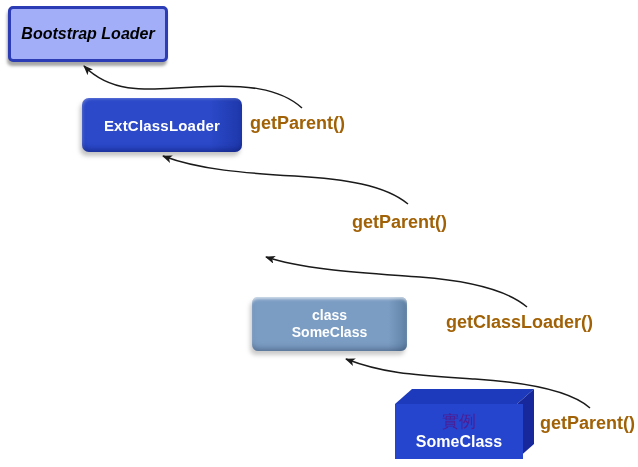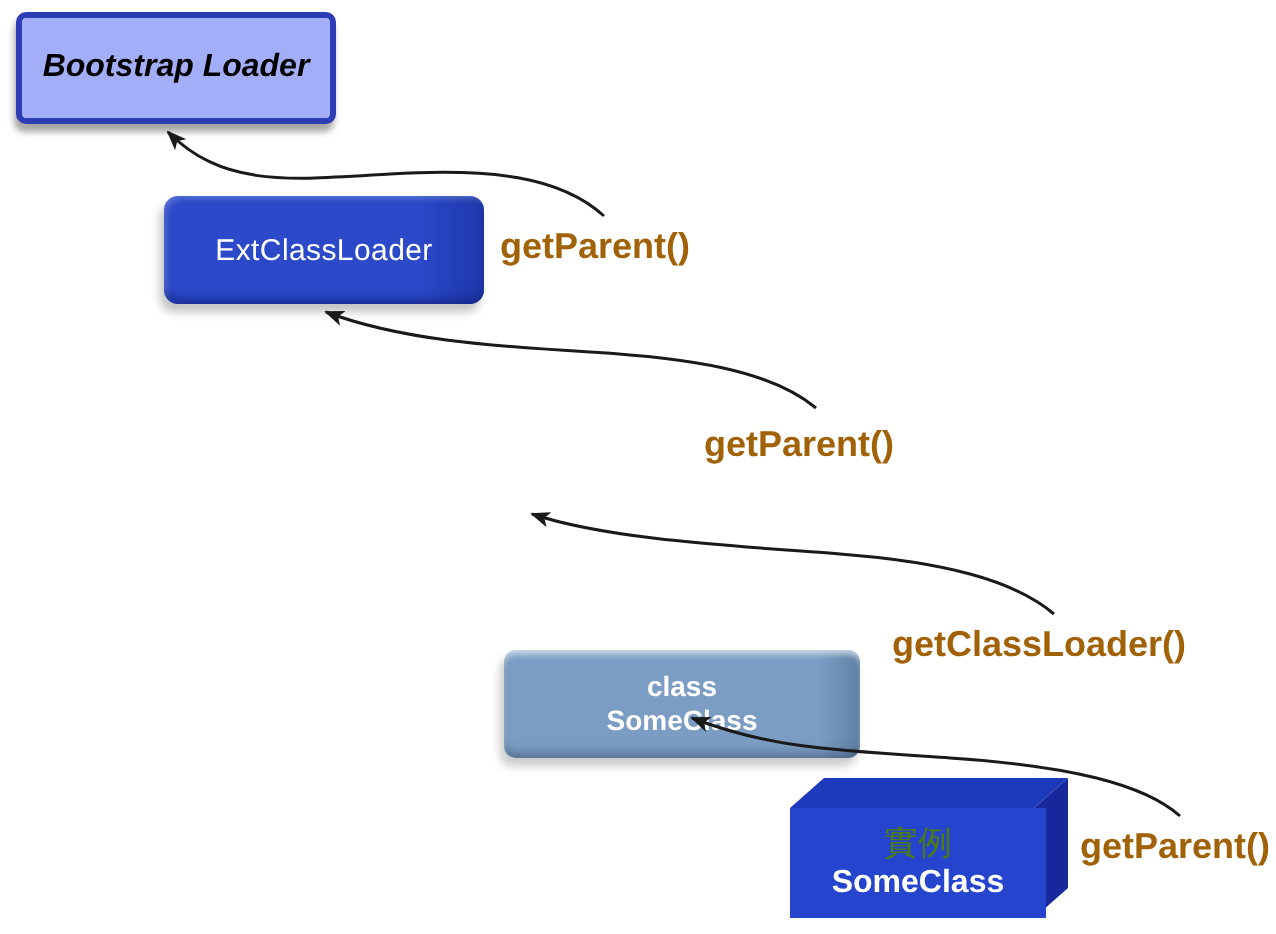--- a/index.html
+++ b/index.html
@@ -36,47 +36,46 @@
     font-style: italic;
   }
   .box-blue {
     background: linear-gradient(to right, #2b49c9 80%, #1e38ab 100%);
     border-radius: 7px;
     box-shadow: -2px 4px 4px rgba(125,125,125,0.45),
                 inset 0 -5px 6px -3px rgba(10,22,100,0.6),
                 inset 2px 2px 3px -1px rgba(255,255,255,0.25);
     color: #ffffff;
     font-size: 15px;
-    font-weight: normal;
+    font-weight: bold;
     letter-spacing: 0.2px;
   }
   .box-ext { left: 82px; top: 98px; width: 160px; height: 54px; }
   .box-app { left: 185px; top: 196px; width: 160px; height: 55px; }
   .box-someclass {
-    left: 252px; top: 297px; width: 178px; height: 54px;
+    left: 252px; top: 297px; width: 155px; height: 54px;
     background: linear-gradient(to right, #7c9dc3 88%, #5f82a6 100%);
     border-radius: 6px;
     box-shadow: -2px 4px 4px rgba(125,125,125,0.4),
                 inset 0 3px 3px -1px rgba(255,255,255,0.65),
                 inset 0 -5px 6px -3px rgba(40,60,90,0.5);
     color: #ffffff;
     font-size: 14px;
     font-weight: bold;
     line-height: 17px;
-    margin-top: 28px;
   }
   .instance-text {
     position: absolute;
     left: 395px; top: 404px; width: 128px; height: 55px;
     display: flex; flex-direction: column;
     align-items: center; justify-content: center;
     text-align: center;
     z-index: 3;
   }
-  .instance-line1 { color: #4d7c0f; font-size: 17px; line-height: 20px; }
+  .instance-line1 { color: #4c1d95; font-size: 17px; line-height: 20px; }
   .instance-line2 { color: #ffffff; font-size: 16px; font-weight: bold; line-height: 19px; }
   .method-label {
     position: absolute;
     color: #a16207;
     font-size: 18px;
     font-weight: bold;
     line-height: 22px;
     white-space: nowrap;
     z-index: 3;
   }

